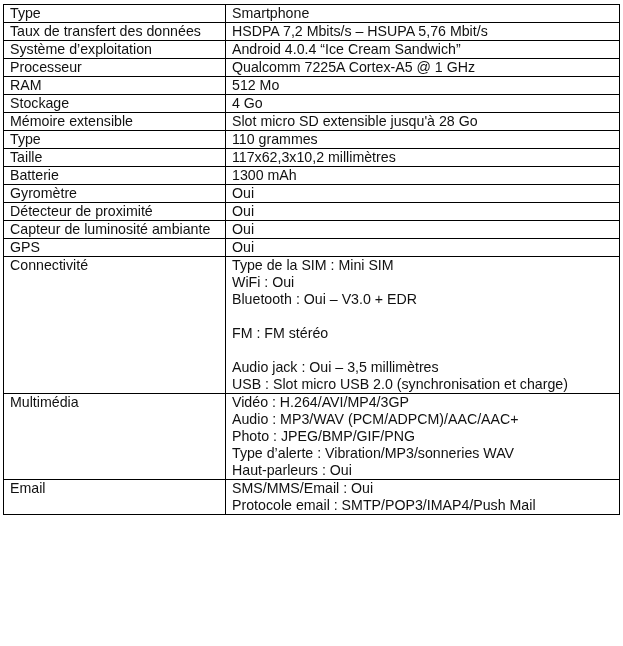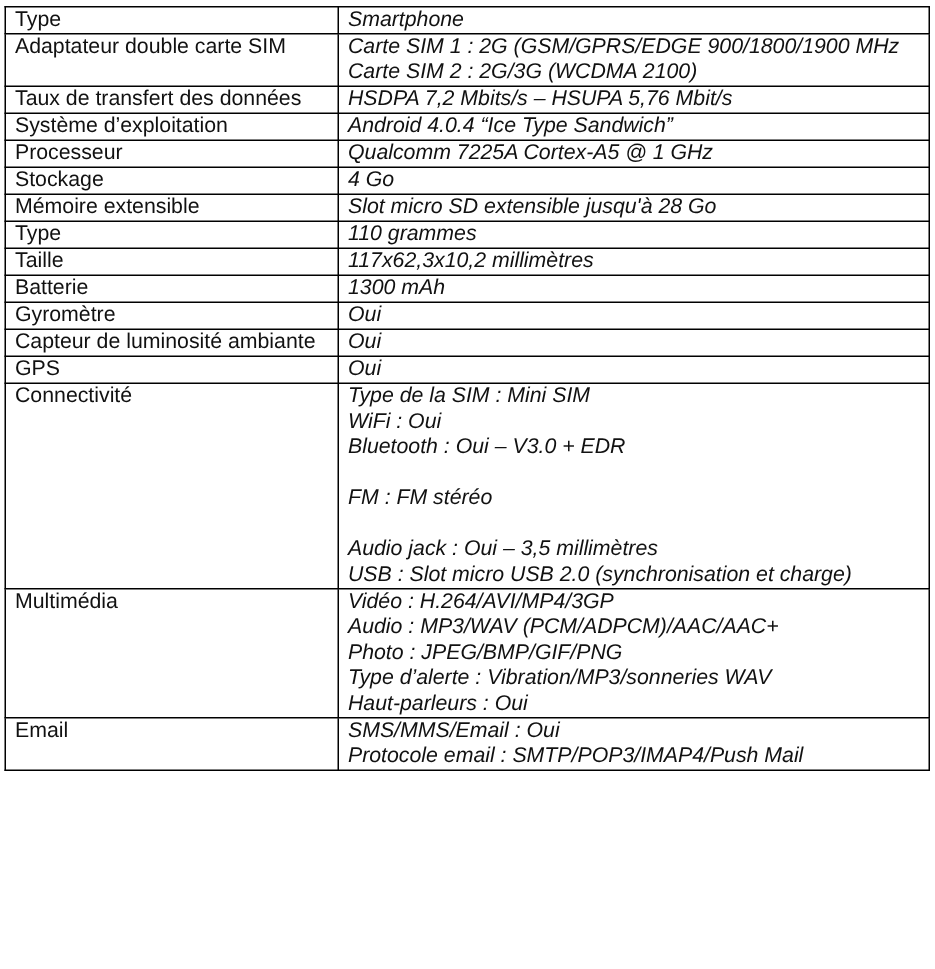--- a/index.html
+++ b/index.html
@@ -15,56 +15,55 @@
       table-layout: fixed;
     }
     table.spec td {
       border: 1px solid #000000;
       padding: 0 5px 0 6px;
       vertical-align: top;
       line-height: 17px;
     }
     table.spec td.key { width: 210px; white-space: nowrap; margin-left: 39px; }
     table.spec td.val { white-space: nowrap; }
-    .line { display: block; height: 17px; font-style: italic; }
+    .line { display: block; height: 17px; }
   </style>
 </head>
 <body>
 
 <table class="spec">
   <tbody id="spec-body">
       <tr>
         <td class="key">Type</td>
         <td class="val">
           <span class="line">Smartphone</span>
         </td>
       </tr>
       <tr>
-        <td class="key">Adaptateur double carte SIM</td>
-        <td class="val">
-          <span class="line">Carte SIM 1 : 2G (GSM/GPRS/EDGE 900/1800/1900 MHz</span>
-          <span class="line">Carte SIM 2 : 2G/3G (WCDMA 2100)</span>
-        </td>
-      </tr>
-      <tr>
         <td class="key">Taux de transfert des données</td>
         <td class="val">
           <span class="line">HSDPA 7,2 Mbits/s – HSUPA 5,76 Mbit/s</span>
         </td>
       </tr>
       <tr>
         <td class="key">Système d’exploitation</td>
         <td class="val">
-          <span class="line">Android 4.0.4 “Ice Type Sandwich”</span>
+          <span class="line">Android 4.0.4 “Ice Cream Sandwich”</span>
         </td>
       </tr>
       <tr>
         <td class="key">Processeur</td>
         <td class="val">
           <span class="line">Qualcomm 7225A Cortex-A5 @ 1 GHz</span>
+        </td>
+      </tr>
+      <tr>
+        <td class="key">RAM</td>
+        <td class="val">
+          <span class="line">512 Mo</span>
         </td>
       </tr>
       <tr>
         <td class="key">Stockage</td>
         <td class="val">
           <span class="line">4 Go</span>
         </td>
       </tr>
       <tr>
         <td class="key">Mémoire extensible</td>
@@ -85,20 +84,26 @@
         </td>
       </tr>
       <tr>
         <td class="key">Batterie</td>
         <td class="val">
           <span class="line">1300 mAh</span>
         </td>
       </tr>
       <tr>
         <td class="key">Gyromètre</td>
+        <td class="val">
+          <span class="line">Oui</span>
+        </td>
+      </tr>
+      <tr>
+        <td class="key">Détecteur de proximité</td>
         <td class="val">
           <span class="line">Oui</span>
         </td>
       </tr>
       <tr>
         <td class="key">Capteur de luminosité ambiante</td>
         <td class="val">
           <span class="line">Oui</span>
         </td>
       </tr>

